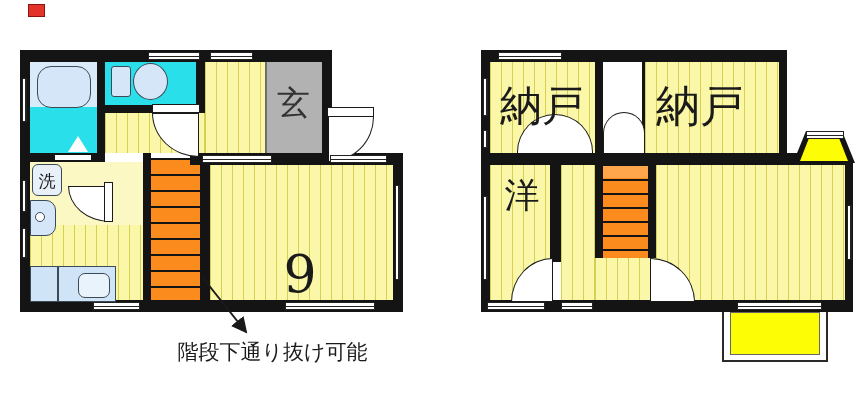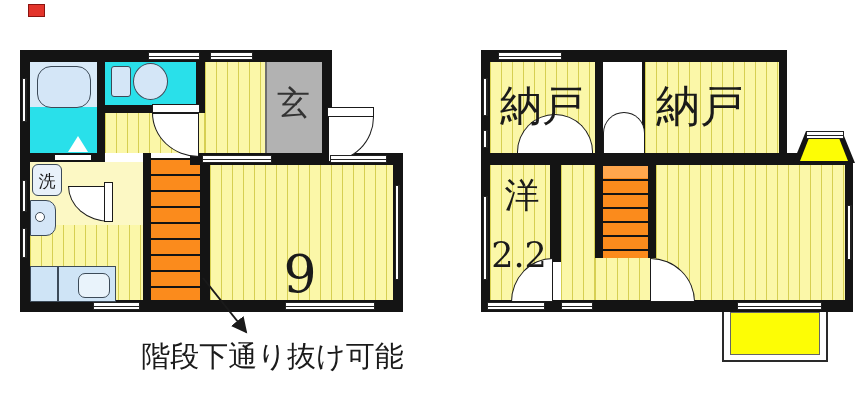--- a/index.html
+++ b/index.html
@@ -93,21 +93,21 @@
   <div class="lbl" style="left:270px;top:248px;width:60px;font-size:52px;">9</div>
 
   <svg class="abs" style="left:195px;top:270px;width:70px;height:75px;z-index:6;" viewBox="0 0 70 75">
     <defs>
       <marker id="ah" markerWidth="10" markerHeight="10" refX="7" refY="4" orient="auto">
         <path d="M0,0 L8,4 L0,8 z" fill="#1a1a1a"></path>
       </marker>
     </defs>
     <line x1="8" y1="8" x2="51" y2="62" stroke="#1a1a1a" stroke-width="2" marker-end="url(#ah)"></line>
   </svg>
-  <div class="lbl" style="left:135px;top:342px;width:275px;font-size:29px;color:#1b1b1b;">階段下通り抜け可能</div>
+  <div class="lbl" style="left:135px;top:342px;width:275px;font-size:21px;color:#1b1b1b;">階段下通り抜け可能</div>
 
   <div class="str" style="left:490px;top:62px;width:105px;height:91px;"></div>
   <div class="abs" style="left:603px;top:62px;width:42px;height:91px;background:#fff;border-right:3px solid #141414;z-index:1;box-sizing:border-box;"></div>
   <div class="str" style="left:645px;top:62px;width:134px;height:91px;"></div>
   <div class="str" style="left:490px;top:165px;width:60px;height:135px;"></div>
   <div class="str" style="left:561px;top:165px;width:34px;height:135px;"></div>
   <div class="str" style="left:595px;top:258px;width:61px;height:42px;"></div>
   <div class="str" style="left:656px;top:165px;width:189px;height:135px;"></div>
 
   <div class="stairs" style="left:603px;top:165px;width:45px;height:93px;background:repeating-linear-gradient(180deg,#141414 0 1.6px,rgba(0,0,0,0) 1.6px 14px),#fb8b1c;"></div>
@@ -141,15 +141,14 @@
   <div class="dome" style="left:603px;top:112px;width:42px;height:41px;border-radius:21px 21px 0 0;"></div>
   <div class="arc" style="left:511px;top:258px;width:42px;height:44px;border-top-left-radius:100% 100%;"></div>
   <div class="arc" style="left:650px;top:258px;width:45px;height:44px;border-top-right-radius:100% 100%;"></div>
 
   <div class="abs" style="left:722px;top:311px;width:106px;height:51px;background:#fff;border:2px solid #2a2a2a;border-top:none;box-sizing:border-box;z-index:1;"></div>
   <div class="abs" style="left:730px;top:312px;width:90px;height:43px;background:#fdfd05;border:1px solid #666;box-sizing:border-box;z-index:1;"></div>
 
   <div class="lbl" style="left:492px;top:85px;width:100px;font-size:42px;">納戸</div>
   <div class="lbl" style="left:645px;top:84px;width:110px;font-size:44px;">納戸</div>
   <div class="lbl" style="left:497px;top:178px;width:50px;font-size:35px;">洋</div>
-  <div class="lbl" style="left:488px;top:238px;width:62px;font-size:35px;">2.2</div>
 
 </div>
 
 </body></html>

